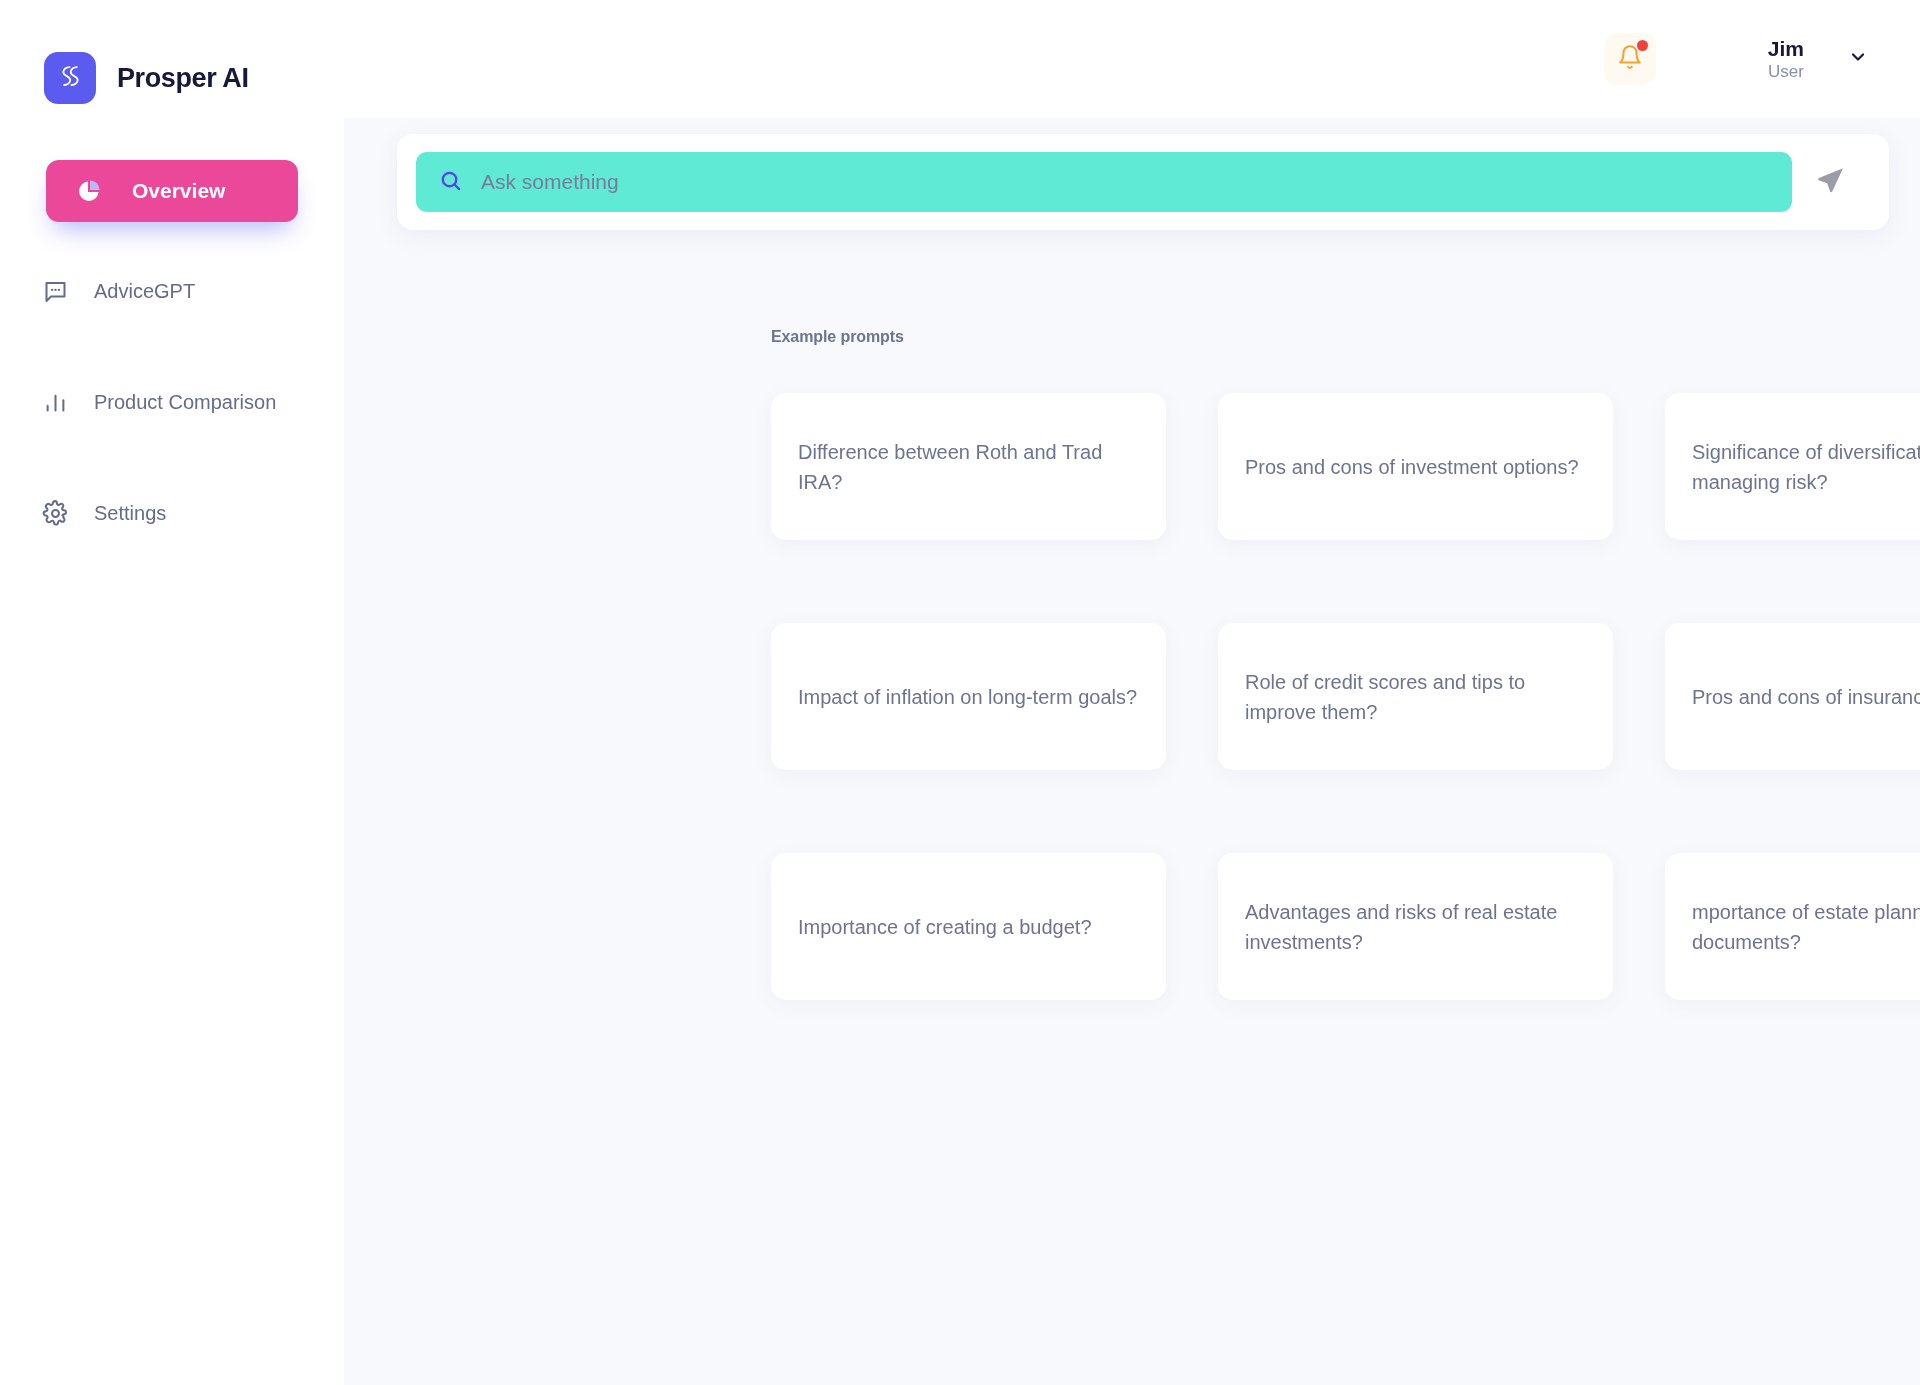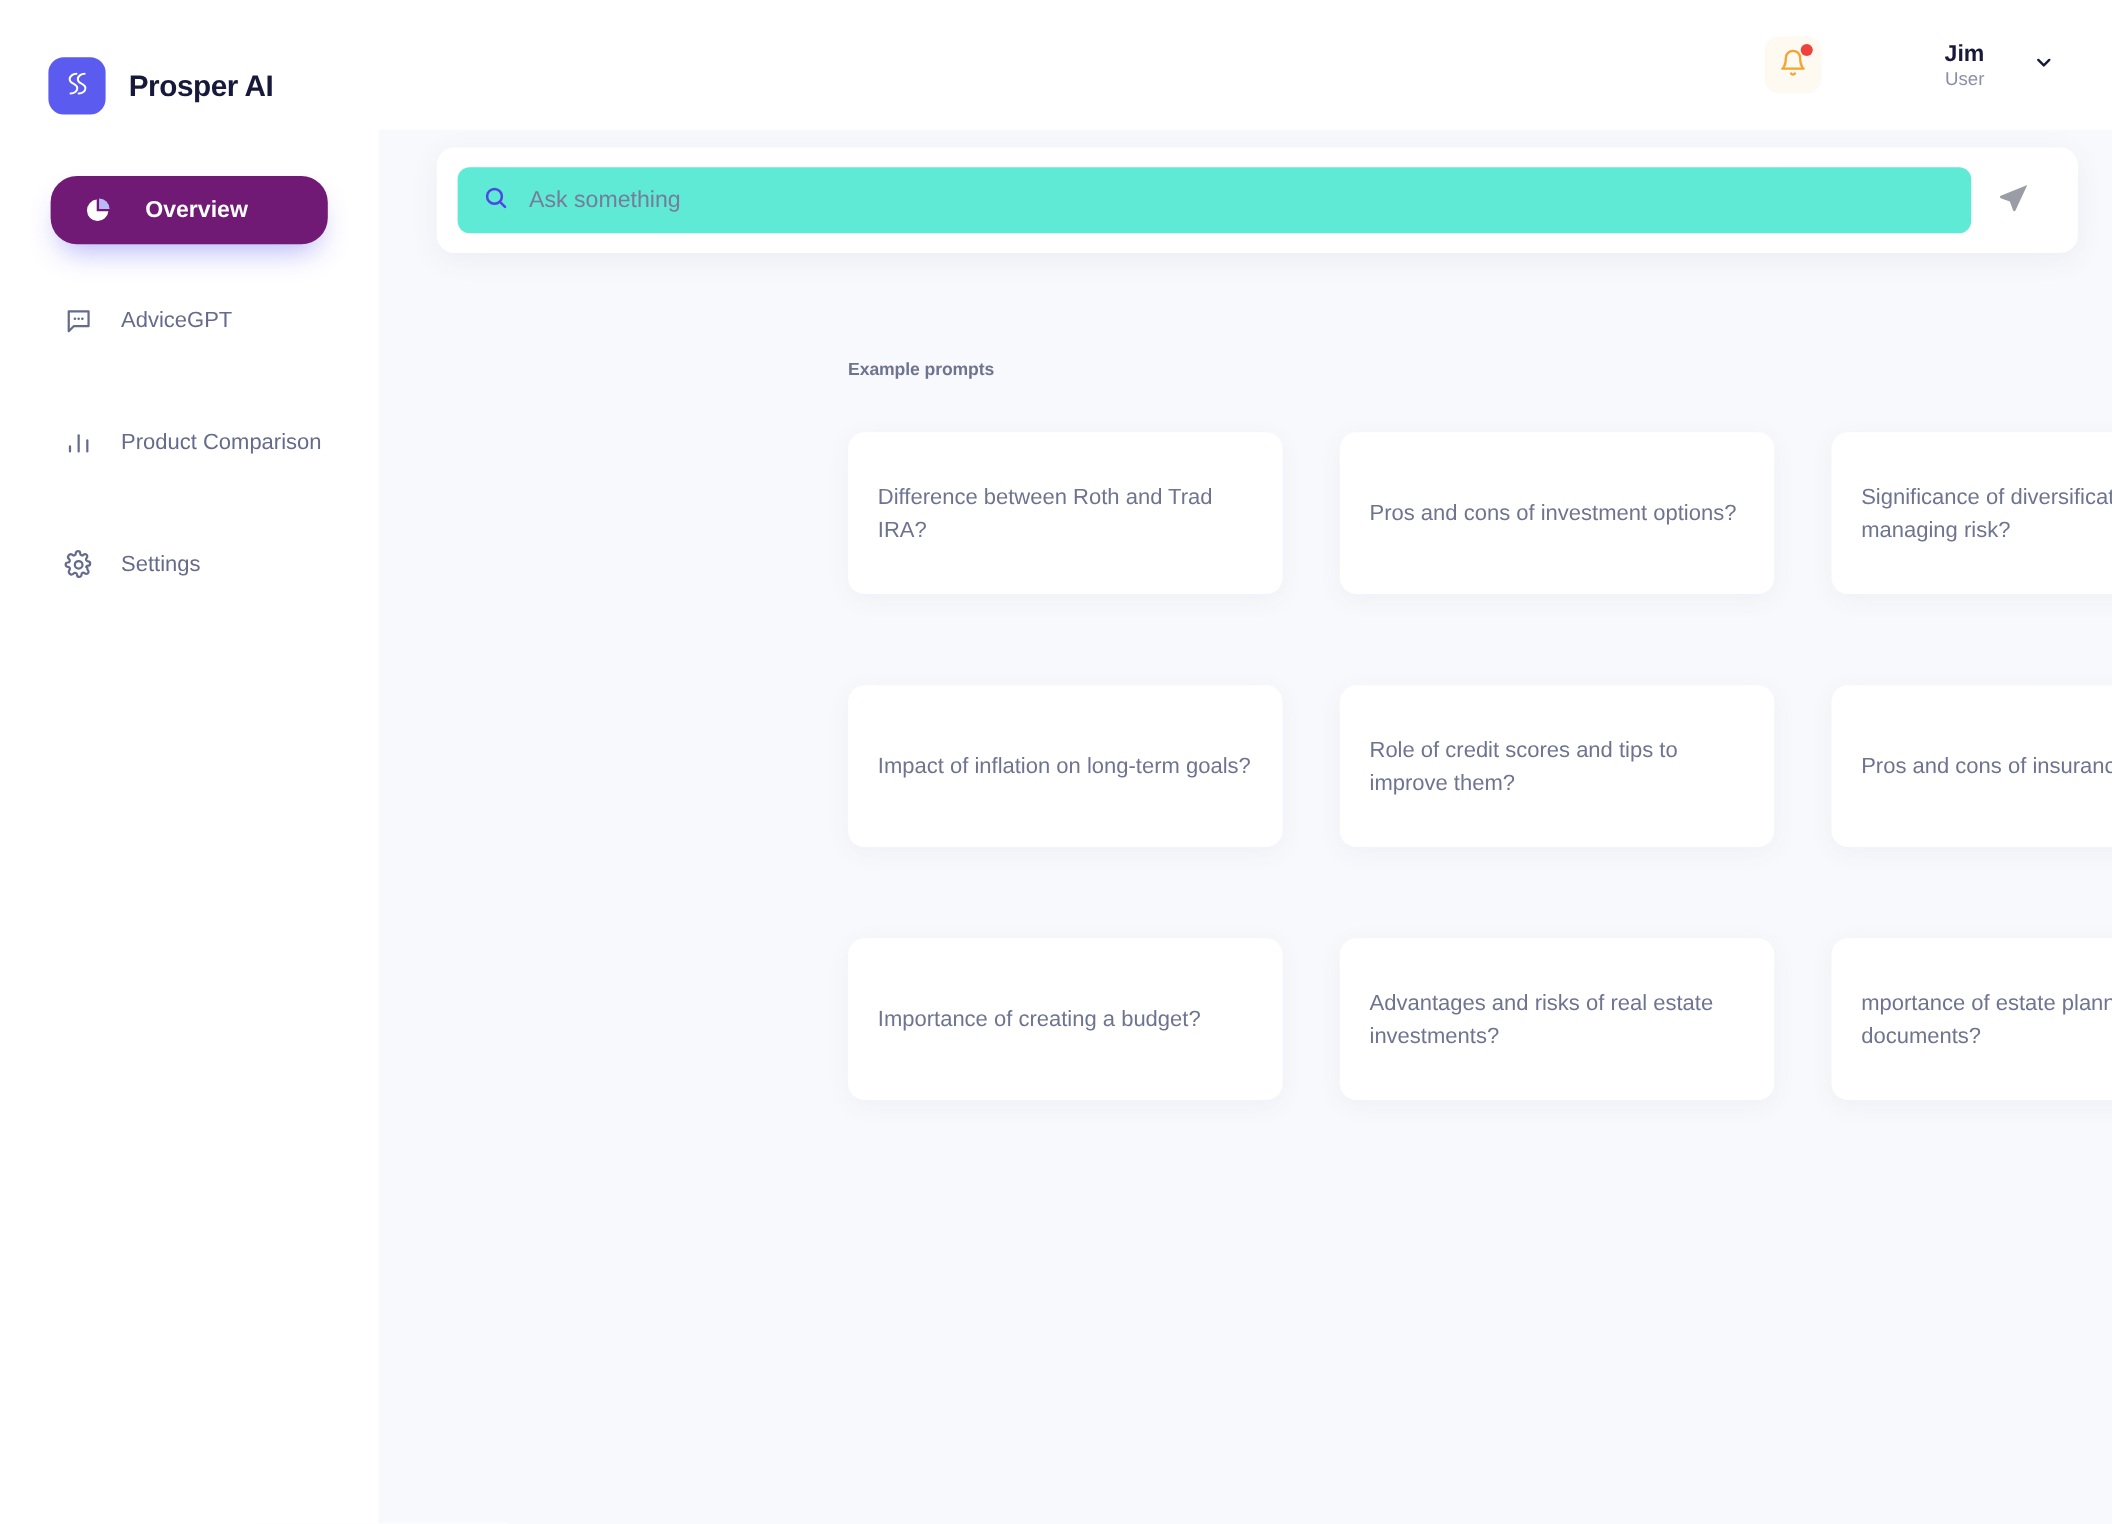--- a/index.html
+++ b/index.html
@@ -85,35 +85,35 @@
     font-size: 20px;
     color: #656B8A;
     white-space: nowrap;
   }
 
   
   .nav-item.active {
     margin: 0 auto;
     width: 252px;
     height: 62px;
-    border-radius: 24px;
-    background: #701a75;
+    border-radius: 13px;
+    background: #ec4899;
     box-shadow: 0 14px 26px -8px rgba(91,91,239,0.45);
     padding-left: 26px;
     gap: 26px;
     margin-bottom: 38px;
   }
   .nav-item.active .nav-label {
     color: #ffffff;
     font-weight: bold;
     font-size: 21px;
   }
 
   .nav-item.plain {
-    padding-left: 60px;
+    padding-left: 44px;
     gap: 22px;
     margin-bottom: 49px;
   }
   .nav-item.plain .nav-icon { margin-left: -6px; }
 
   
   .content {
     position: absolute;
     left: 344px; top: 0;
     width: 1576px;

